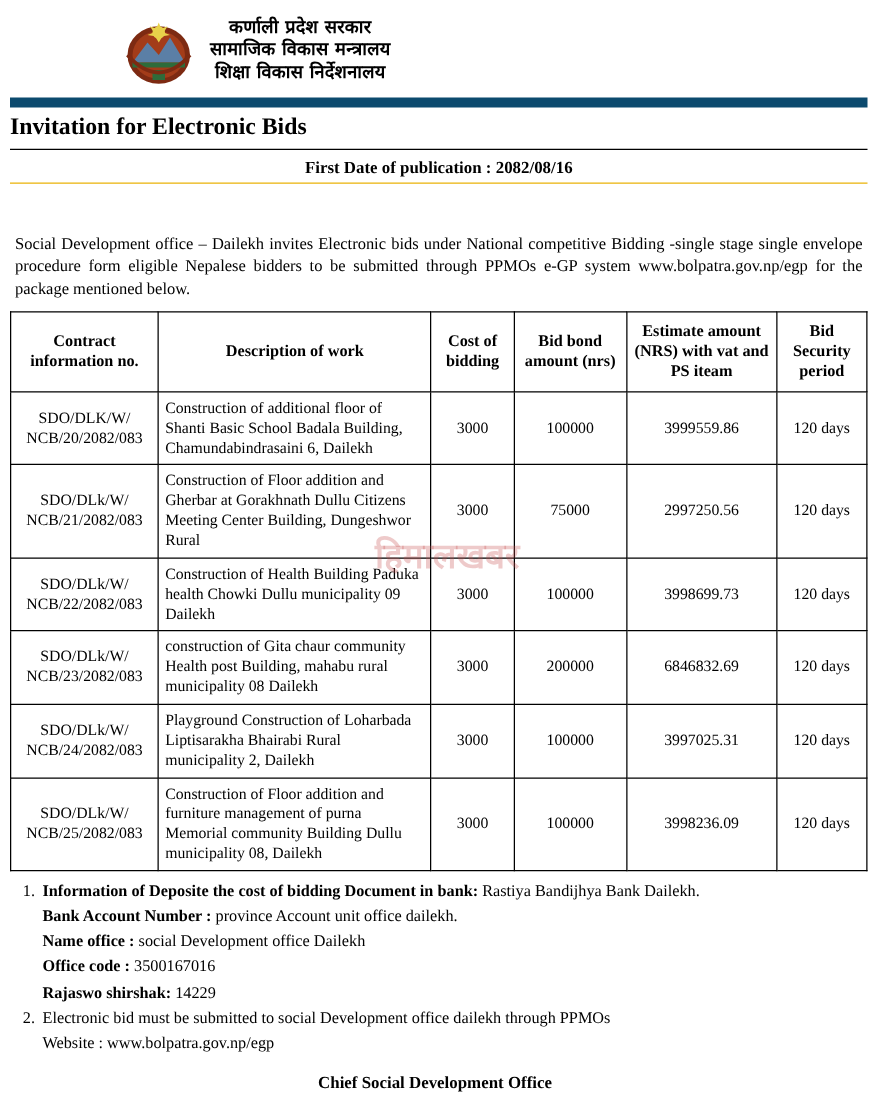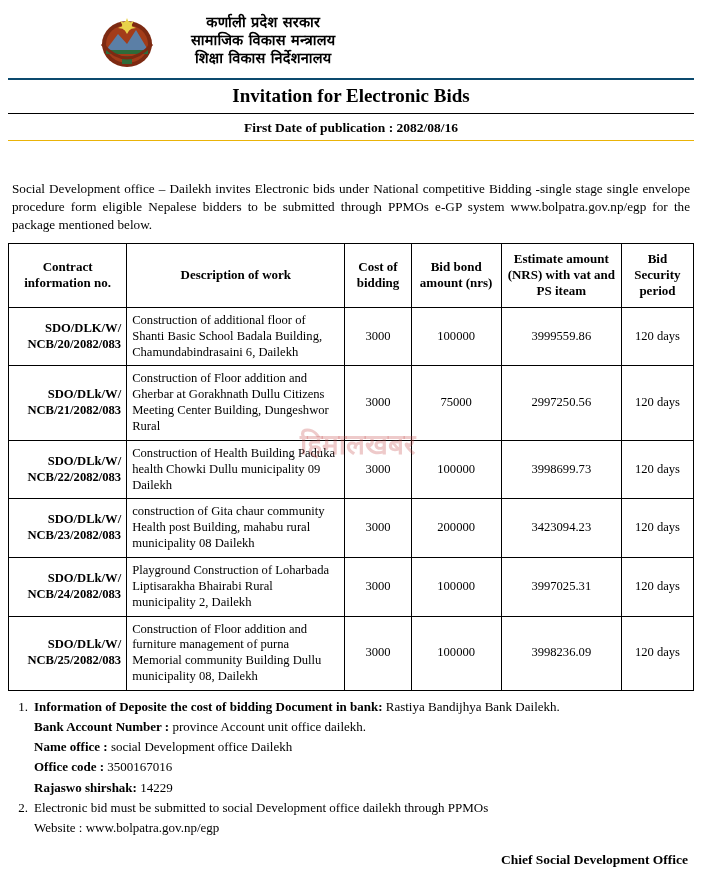--- a/index.html
+++ b/index.html
@@ -22,21 +22,20 @@
     padding: 6px 8px 4px 8px;
     position: relative;
   }
 
   
   .header {
     display: flex;
     align-items: center;
     justify-content: flex-start;
     padding: 4px 0 2px 0;
-    gap: 23px;
   }
   .emblem {
     width: 62px;
     height: 62px;
     margin-left: 88px;
     margin-right: 10px;
     flex: 0 0 auto;
     position: relative;
   }
   .header-text {
@@ -52,23 +51,23 @@
   }
   .h-line4 {
     font-family: "DejaVu Sans", sans-serif;
     font-weight: bold;
     font-size: 19px;
     margin-top: 2px;
   }
 
   
   .title-bar {
-    border-top: 2px solid #0c4a6e;
+    border-top: 8px solid #0c4a6e;
     border-bottom: 1.5px solid #000;
-    text-align: center;
+    text-align: left;
     font-size: 19px;
     font-weight: bold;
     padding: 5px 0 6px 0;
     margin-top: 4px;
   }
   .subtitle {
     text-align: center;
     font-size: 13.5px;
     font-weight: bold;
     padding: 6px 0 4px 0;
@@ -97,23 +96,22 @@
     font-size: 12.6px;
     line-height: 1.26;
   }
   table.bids th {
     text-align: center;
     font-weight: bold;
     font-size: 13px;
     padding: 7px 3px;
   }
   td.c-contract {
-    text-align: right;
+    text-align: center;
     font-size: 12.8px;
-    font-weight: bold;
   }
   td.c-desc {
     text-align: left;
   }
   td.c-num {
     text-align: center;
   }
   .col1 { width: 118px; }
   .col2 { width: 218px; }
   .col3 { width: 66px; }
@@ -135,21 +133,21 @@
     width: 18px;
     flex: 0 0 18px;
     text-align: right;
     padding-right: 6px;
     font-size: 13px;
   }
   .note-body { flex: 1 1 auto; }
   .lbl { font-weight: bold; }
   .sub-line { padding-left: 24px; }
   .chief {
-    text-align: right;
+    text-align: center;
     font-weight: bold;
     font-size: 13.5px;
     padding: 14px 6px 0 0;
   }
 
   
   .watermark {
     position: absolute;
     left: 300px;
     top: 424px;
@@ -233,21 +231,21 @@
         <td class="c-num">3000</td>
         <td class="c-num">100000</td>
         <td class="c-num">3998699.73</td>
         <td class="c-num">120 days</td>
       </tr>
       <tr>
         <td class="c-contract">SDO/DLk/W/ NCB/23/2082/083</td>
         <td class="c-desc">construction of Gita chaur community Health post Building, mahabu rural municipality 08 Dailekh</td>
         <td class="c-num">3000</td>
         <td class="c-num">200000</td>
-        <td class="c-num">3423094.23</td>
+        <td class="c-num">6846832.69</td>
         <td class="c-num">120 days</td>
       </tr>
       <tr>
         <td class="c-contract">SDO/DLk/W/ NCB/24/2082/083</td>
         <td class="c-desc">Playground Construction of Loharbada Liptisarakha Bhairabi Rural municipality 2, Dailekh</td>
         <td class="c-num">3000</td>
         <td class="c-num">100000</td>
         <td class="c-num">3997025.31</td>
         <td class="c-num">120 days</td>
       </tr>

